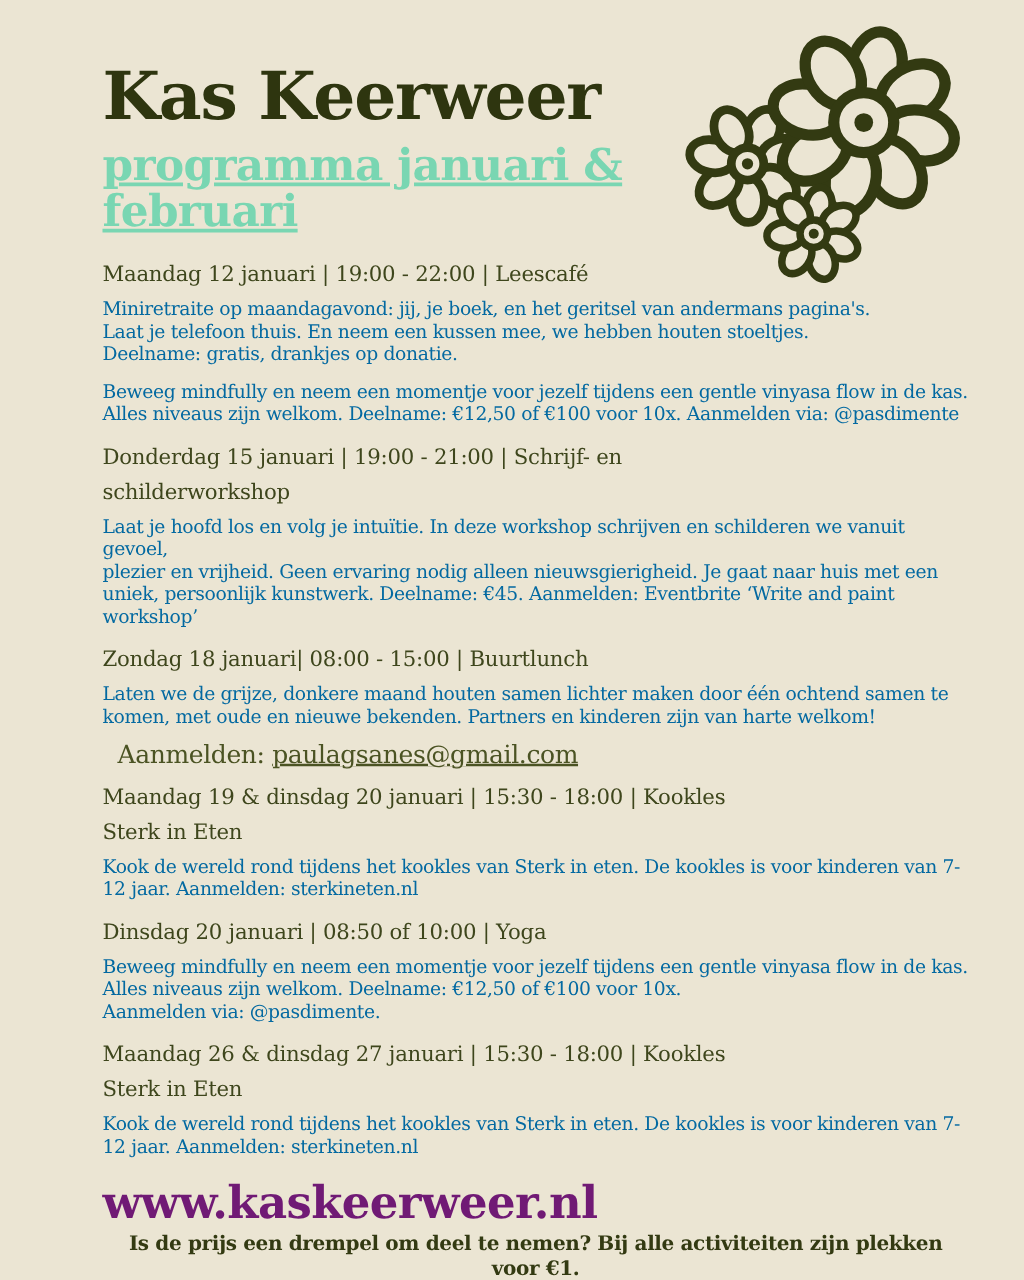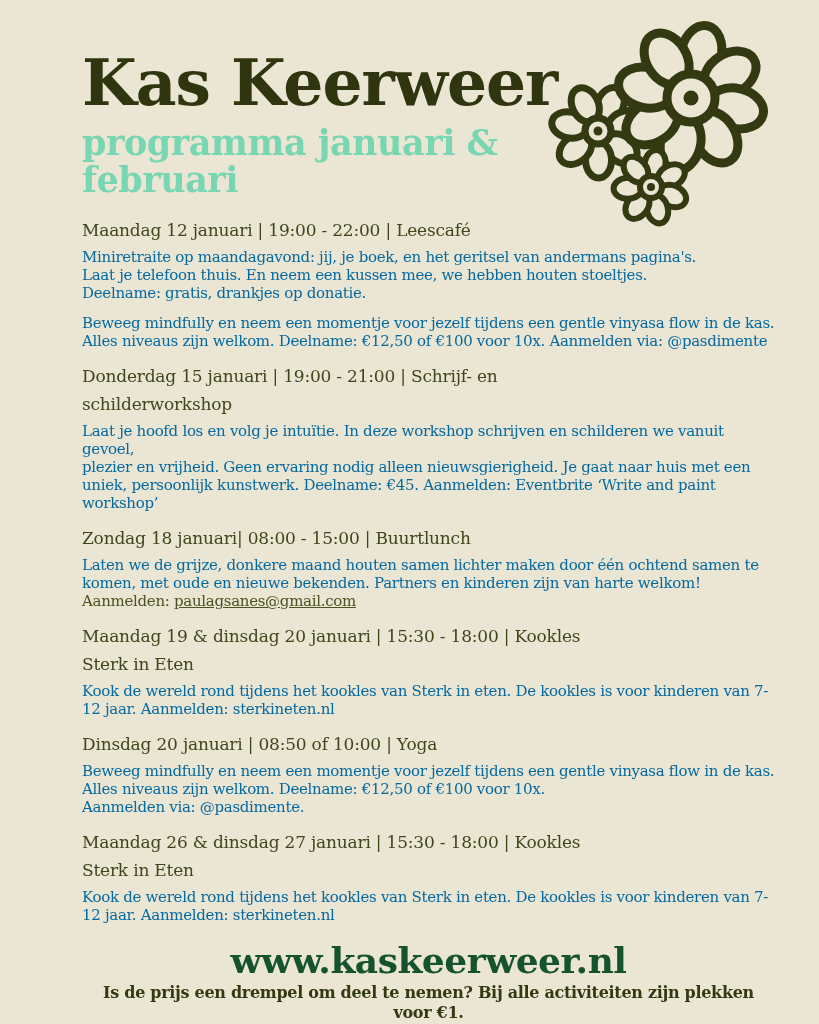--- a/index.html
+++ b/index.html
@@ -13,64 +13,64 @@
   }
   .flowers{
     position:absolute;top:16px;right:38px;z-index:0;
   }
   .content{
     position:relative;z-index:1;
     padding:50px 44px 0 82px;
   }
   .title{
     margin:0;
-    font-size:63px;
+    font-size:53px;
     line-height:1.05;
     font-weight:bold;
     letter-spacing:-1px;
     color:#2E350F;
   }
   .subtitle{
     margin-top:8px;
     font-size:35px;
     line-height:37px;
     font-weight:bold;
     letter-spacing:-0.5px;
     color:#79D6B2;
     white-space:pre-line;
+    text-decoration:underline;
   }
   .events{margin-top:18px;}
   .event{margin-bottom:12px;}
   .ev-h{
     margin:0 0 4px 0;
     font-size:17px;
     line-height:28px;
     font-weight:normal;
     letter-spacing:-0.2px;
     color:#3E461C;
     white-space:pre-line;
   }
   .ev-b{
     margin:0;
     font-size:15px;
     line-height:18px;
     letter-spacing:-0.3px;
     color:#0369a1;
     white-space:pre-line;
   }
-  .signup-line{margin:0;font-size:15px;line-height:18px;letter-spacing:-0.3px;color:#4B5323;}
+  .signup-line{margin:12px;font-size:20px;line-height:18px;letter-spacing:-0.3px;color:#4B5323;}
   .email{color:inherit;text-decoration:underline;cursor:pointer;}
   .site{
     margin-top:15px;
-    text-align:center;
     font-size:36px;
     line-height:42px;
     font-weight:bold;
     letter-spacing:-0.5px;
-    color:#14532d;
+    color:#701a75;
   }
   .footnote{
     margin-top:2px;
     text-align:center;
     font-size:16px;
     line-height:20px;
     font-weight:bold;
     letter-spacing:-0.3px;
     color:#333A12;
   }

